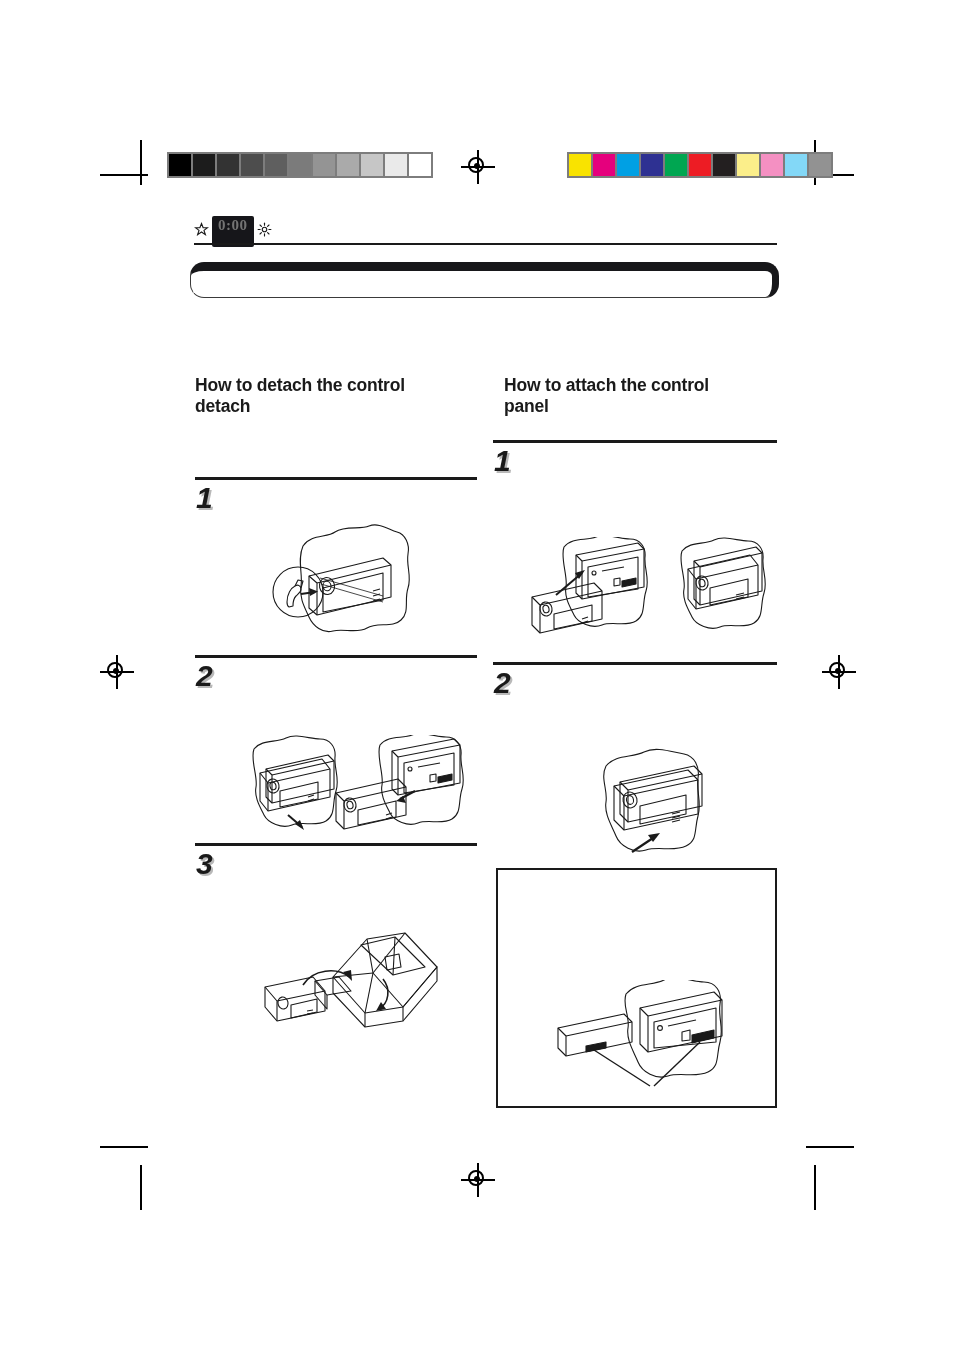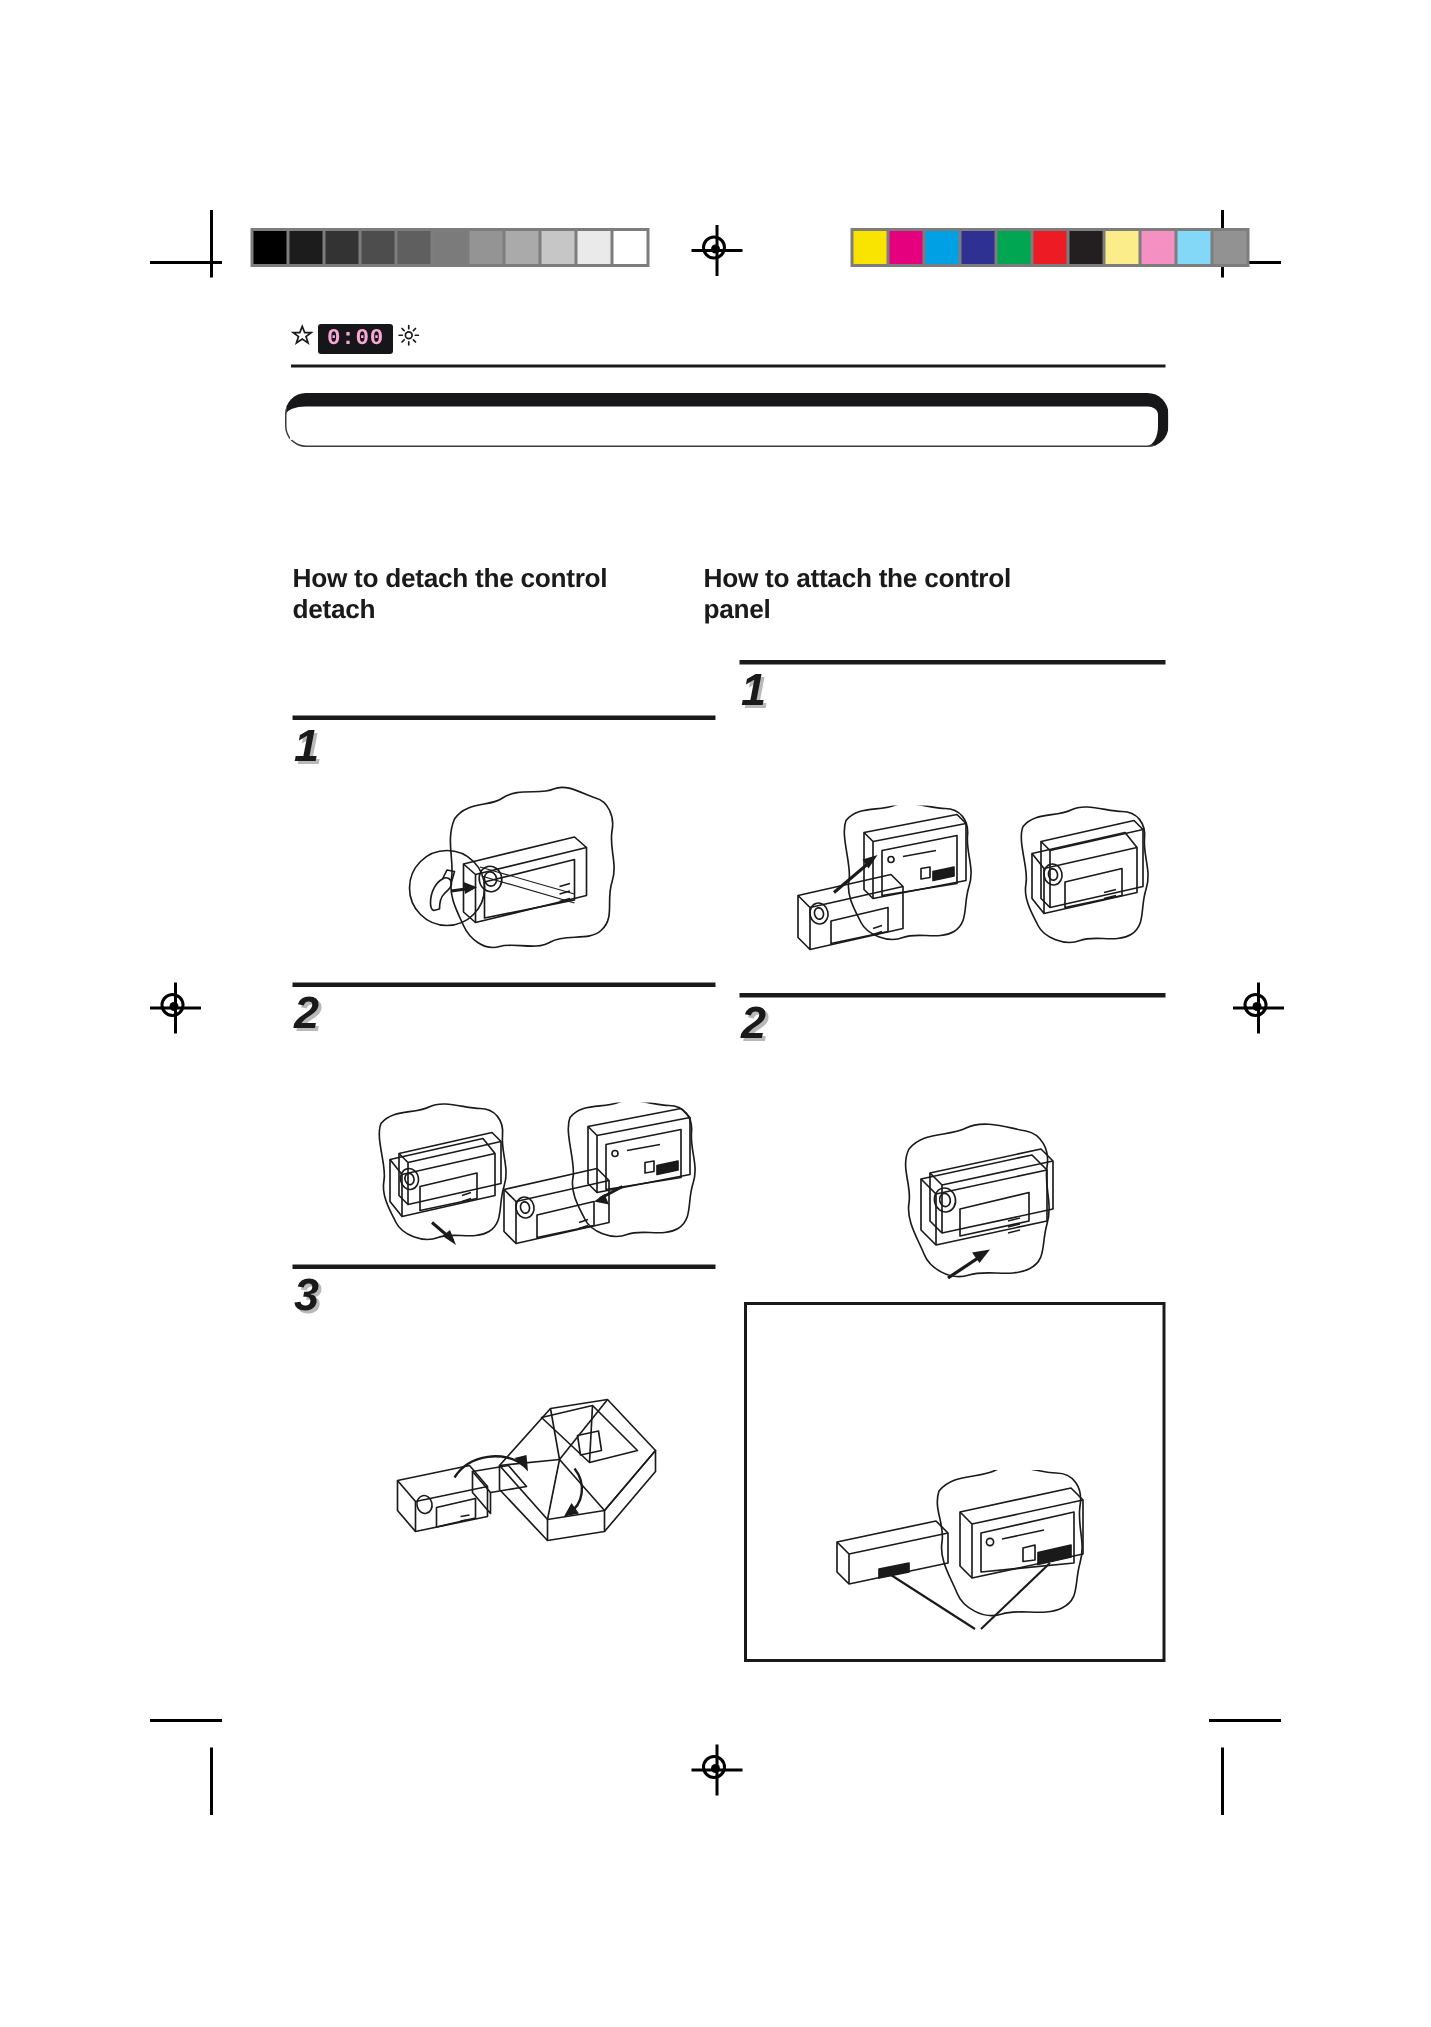--- a/index.html
+++ b/index.html
@@ -58,26 +58,26 @@
 
   
   .header-icons {
     position: absolute;
     display: flex;
     align-items: center;
     gap: 3px;
   }
   .lcd-badge {
     background: #16161a;
-    color: #f9a8d4;
-    font-family: Liberation Mono, monospace;
+    color: #737373;
+    font-family: Liberation Serif, serif;
     font-weight: bold;
     font-size: 15px;
     letter-spacing: 0.5px;
-    padding: 2px 6px 3px 6px;
+    padding: 2px 6px 14px 6px;
     line-height: 1;
     border-radius: 2px;
   }
   .header-rule {
     position: absolute;
     height: 2px;
     background: #1a1a1a;
   }
 
   
@@ -355,21 +355,21 @@
           <path d="M52 99 L58 98"></path>
 
         <path d="M48 70 C58 54 82 52 94 62" stroke-width="1.6"></path>
         <path d="M97 66 L88 57 L96 55 Z" fill="#1a1a1a" stroke="none"></path>
         <path d="M128 64 C136 74 134 88 124 94" stroke-width="1.6"></path>
         <path d="M121 96 L131 94 L126 87 Z" fill="#1a1a1a" stroke="none"></path>
       </g>
     </svg>
   </div>
 
-  <div class="col-heading" style="left:469px; top:375px; width:250px;">How to attach the control panel</div>
+  <div class="col-heading" style="left:504px; top:375px; width:250px;">How to attach the control panel</div>
 
   <div class="rule" style="left:493px; top:440px; width:284px;"></div>
   <div class="step-num" style="left:494px; top:446px;">1</div>
 
   <div class="art" style="left:530px; top:537px; width:260px; height:110px;">
     <svg viewBox="0 0 260 110">
       <g fill="none" stroke="#1a1a1a" stroke-width="1.1" stroke-linejoin="round">
 
         <path d="M34 10 C42 0 56 4 66 0 C76 -4 90 2 100 2 C110 2 116 10 115 20
                  C114 32 120 42 116 54 C112 66 116 78 106 84 C96 90 82 84 72 88

